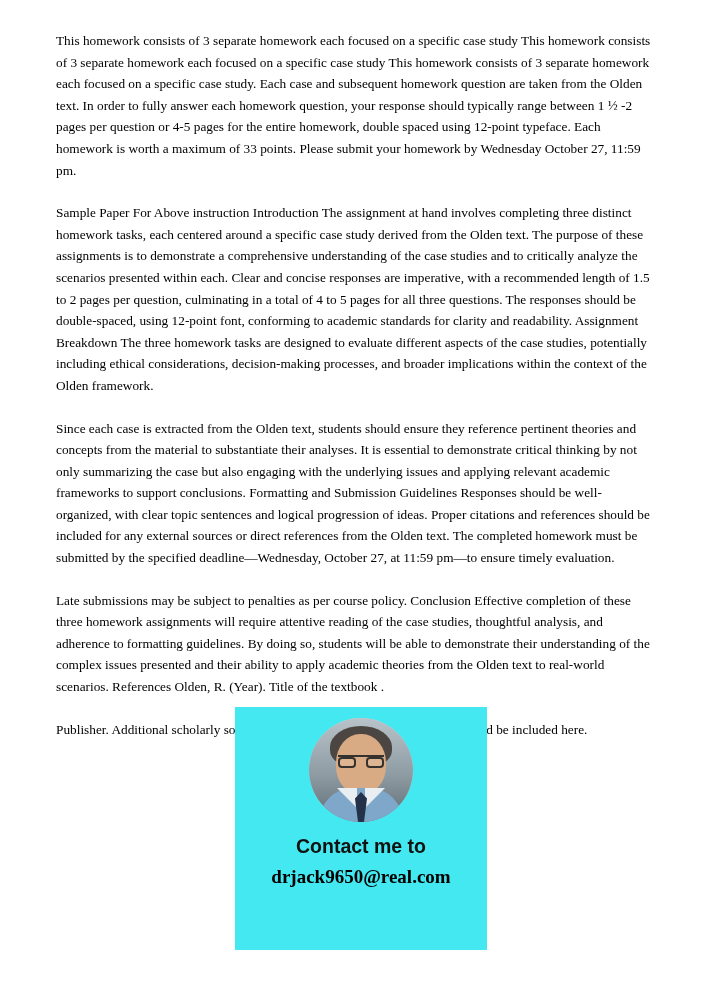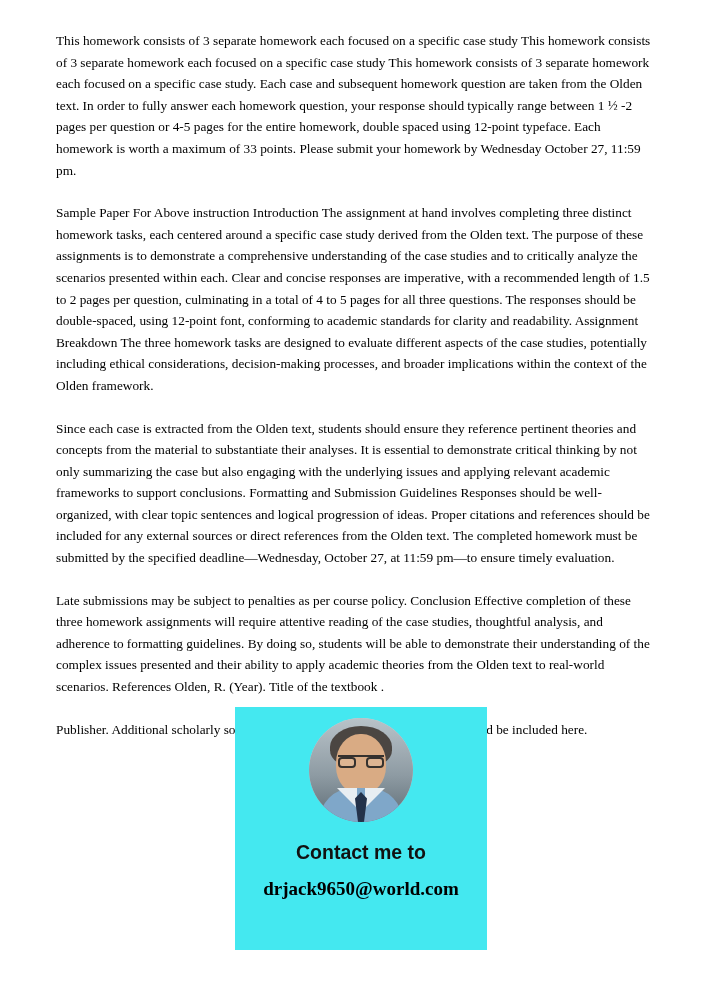--- a/index.html
+++ b/index.html
@@ -44,21 +44,20 @@
     position: absolute;
     left: 227px;
     top: 707px;
     width: 252px;
     height: 243px;
     background: #44e8f0;
     display: flex;
     flex-direction: column;
     align-items: center;
     overflow: hidden;
-    gap: 6px;
   }
   .avatar {
     margin-top: 11px;
     width: 104px;
     height: 104px;
     border-radius: 50%;
     overflow: hidden;
     position: relative;
     background: #cfd6da;
   }
@@ -162,16 +161,16 @@
       <div class="bg"></div>
       <div class="hair"></div>
       <div class="face"></div>
       <div class="shirt"></div>
       <div class="collar-l"></div>
       <div class="collar-r"></div>
       <div class="tie"></div>
       <div class="glasses"></div>
     </div>
     <div class="card-line1">Contact me to</div>
-    <div class="card-email">drjack9650@world.com</div>
+    <div class="card-email">drjack9650@real.com</div>
   </div>
 
 </div>
 
 </body></html>

